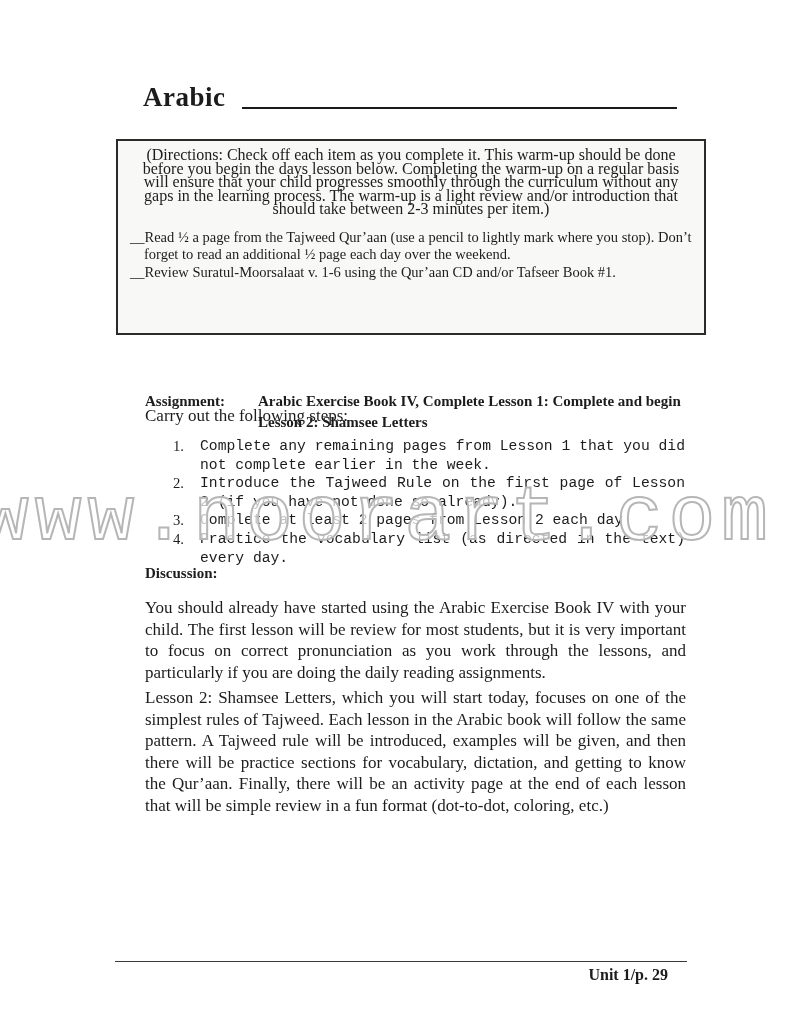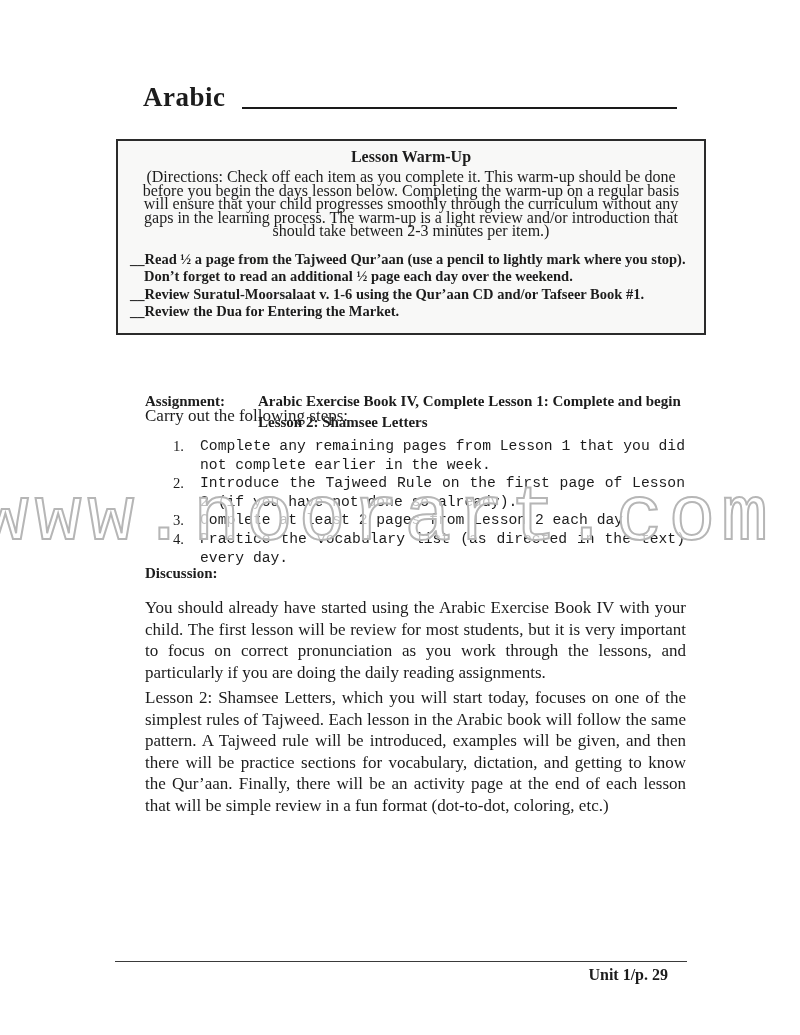--- a/index.html
+++ b/index.html
@@ -30,21 +30,21 @@
     position:absolute; left:116px; top:139px; width:590px; height:196px;
     border:2px solid #2b2b2b; background:#f8f8f7;
     padding:7px 12px 0 12px;
   }
   .warmup-title {
     text-align:center; font-size:16px; font-weight:bold; margin-bottom:4px;
   }
   .warmup-directions {
     font-size:16px; line-height:13.5px; text-align:center; margin:0 3px;
   }
-  .checklist { margin-top:13px; margin-left:0; font-size:14.5px; line-height:17.6px; width:566px;font-weight:bold; }
+  .checklist { margin-top:13px; margin-left:0; font-size:14.5px; line-height:17.6px; width:566px; }
   .check-item { padding-left:14px; text-indent:-14px; }
 
   
   .assignment-row {
     position:absolute; left:145px; top:351px; width:540px; display:flex;
     font-weight:bold; font-size:15px; line-height:21px;margin-top:40px;
   }
   .assignment-label { width:113px; flex:0 0 113px; }
   .assignment-text  { width:427px; }
 
@@ -91,26 +91,24 @@
 <body>
 
 <div class="page">
 
   <div class="title-row">
     <span class="page-title">Arabic</span>
     <span class="title-rule"></span>
   </div>
 
   <div class="warmup-box">
-    <div class="warmup-title">Lesson Warm-Up</div>
     <div class="warmup-directions">(Directions: Check off each item as you complete it. This warm-up should be done before you begin the days lesson below. Completing the warm-up on a regular basis will ensure that your child progresses smoothly through the curriculum without any gaps in the learning process. The warm-up is a light review and/or introduction that should take between 2-3 minutes per item.)</div>
     <div class="checklist">
       <div class="check-item"><span>__</span><span>Read ½ a page from the Tajweed Qur’aan (use a pencil to lightly mark where you stop). Don’t forget to read an additional ½ page each day over the weekend.</span></div>
       <div class="check-item"><span>__</span><span>Review Suratul-Moorsalaat v. 1-6 using the Qur’aan CD and/or Tafseer Book #1.</span></div>
-      <div class="check-item"><span>__</span><span>Review the Dua for Entering the Market.</span></div>
     </div>
   </div>
 
   <div class="assignment-row">
     <span class="assignment-label">Assignment:</span>
     <span class="assignment-text">Arabic Exercise Book IV, Complete Lesson 1: Complete and begin Lesson 2: Shamsee Letters</span>
   </div>
 
   <div class="steps-intro">Carry out the following steps:</div>
 

